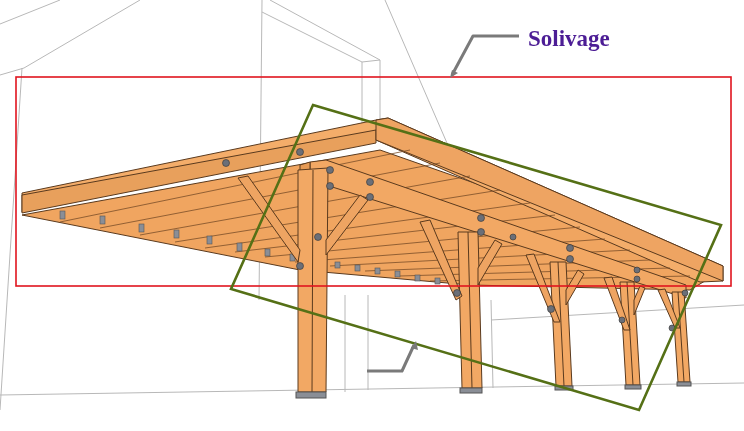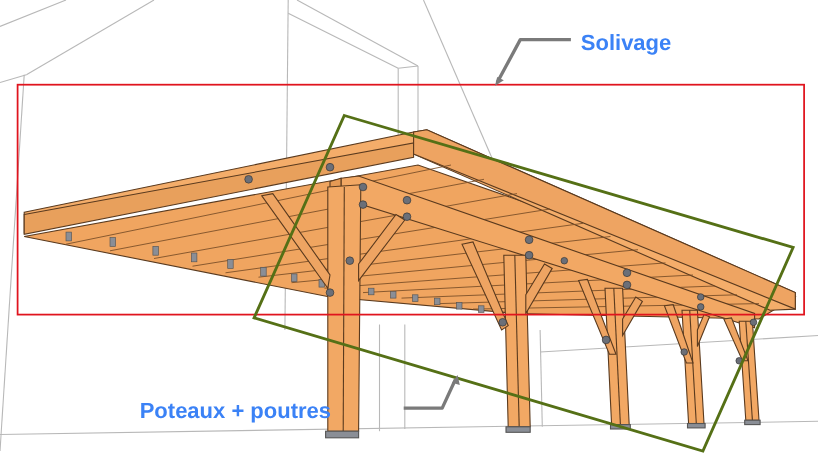--- a/index.html
+++ b/index.html
@@ -1,18 +1,18 @@
 <!DOCTYPE html>
 <html><head>
 <meta charset="utf-8">
 <style>
   html, body { margin: 0; padding: 0; background: #ffffff; }
   body { width: 744px; height: 431px; overflow: hidden; position: relative; font-family: "DejaVu Sans", sans-serif; }
   #stage { position: absolute; left: 0; top: 0; width: 744px; height: 431px; }
-  .label { position: absolute; color: #3b82f6; font-weight: bold; font-family: Liberation Sans, sans-serif; font-size: 20px; line-height: 22px; white-space: nowrap; }
+  .label { position: absolute; color: #4c1d95; font-weight: bold; font-family: Liberation Serif, serif; font-size: 23px; line-height: 22px; white-space: nowrap; }
   #label-solivage { left: 528px; top: 28px; }
   #label-poteaux { left: 127px; top: 363px; }
 </style>
 </head>
 <body>
 
 <div id="stage">
   <svg width="744" height="431" viewBox="0 0 744 431" xmlns="http://www.w3.org/2000/svg">
 
     <g stroke="#b8b8b8" stroke-width="1" fill="none">
@@ -151,15 +151,14 @@
       <polyline points="367,371 402,371 414,345"></polyline>
     </g>
     <g fill="#7a7a7a">
       <polygon points="450,78 452,70 458,73"></polygon>
       <polygon points="416,341 411,348 418,350"></polygon>
     </g>
   </svg>
 
   <div id="label-solivage" class="label">Solivage</div>
   <div id="label-poteaux" class="label">
-    <div>Poteaux + poutres</div>
   </div>
 </div>
 
 </body></html>

